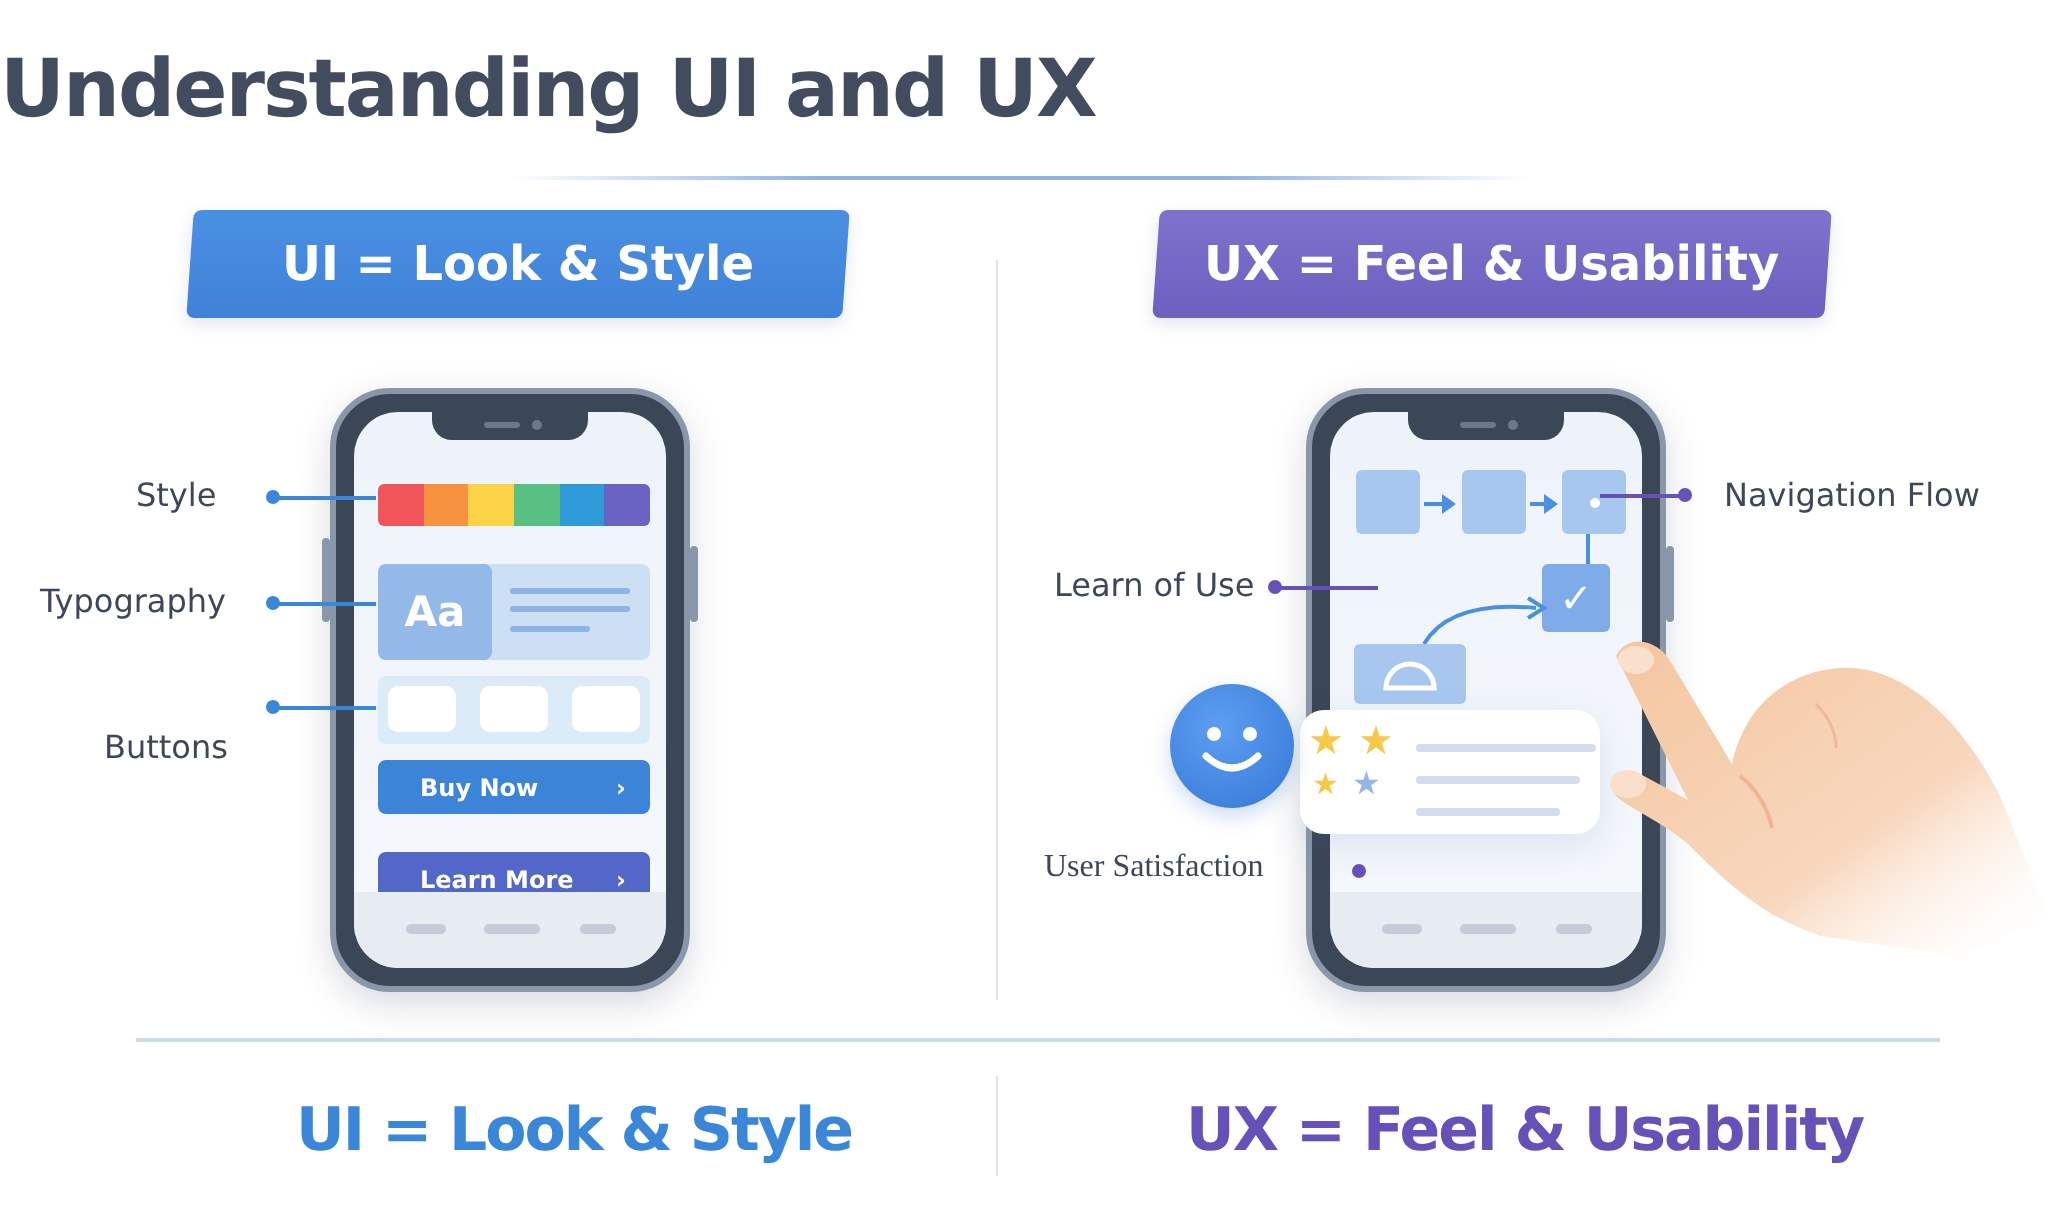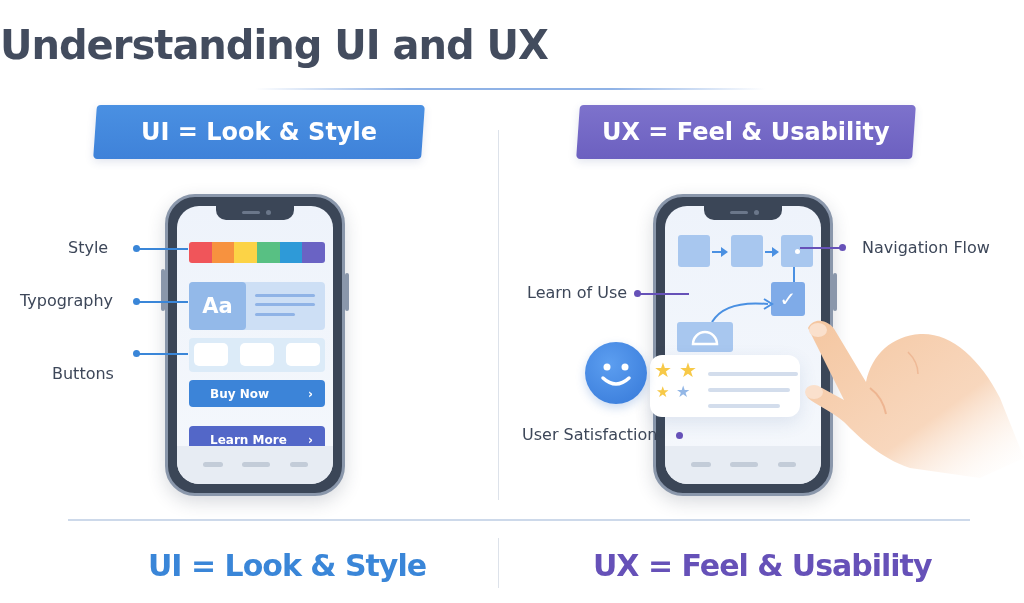--- a/index.html
+++ b/index.html
@@ -204,20 +204,20 @@
 </svg>
 
 <div class="c-line" style="left:800px; top:247px; width:42px; background:#6651b8;"></div>
 <div class="c-dot" style="left:839px; top:244px; background:#6651b8;"></div>
 <div class="callout" style="left:862px; top:238px;">Navigation Flow</div>
 
 <div class="callout" style="left:527px; top:283px;">Learn of Use</div>
 <div class="c-dot" style="left:634px; top:290px; background:#6651b8;"></div>
 <div class="c-line" style="left:637px; top:293px; width:52px; background:#6651b8;"></div>
 
-<div class="callout" style="left:522px; top:425px;">User Satisfaction</div>
+<div class="callout" style="left:522px; top:425px;font-family:Liberation Serif, serif;">User Satisfaction</div>
 <div class="c-dot" style="left:676px; top:432px; background:#6651b8;"></div>
 
 <div class="hdivider"></div>
 <div class="vdivider-bottom"></div>
 
 <div class="footer-label footer-ui">UI = Look &amp; Style</div>
 <div class="footer-label footer-ux">UX = Feel &amp; Usability</div>
 
 </body></html>

